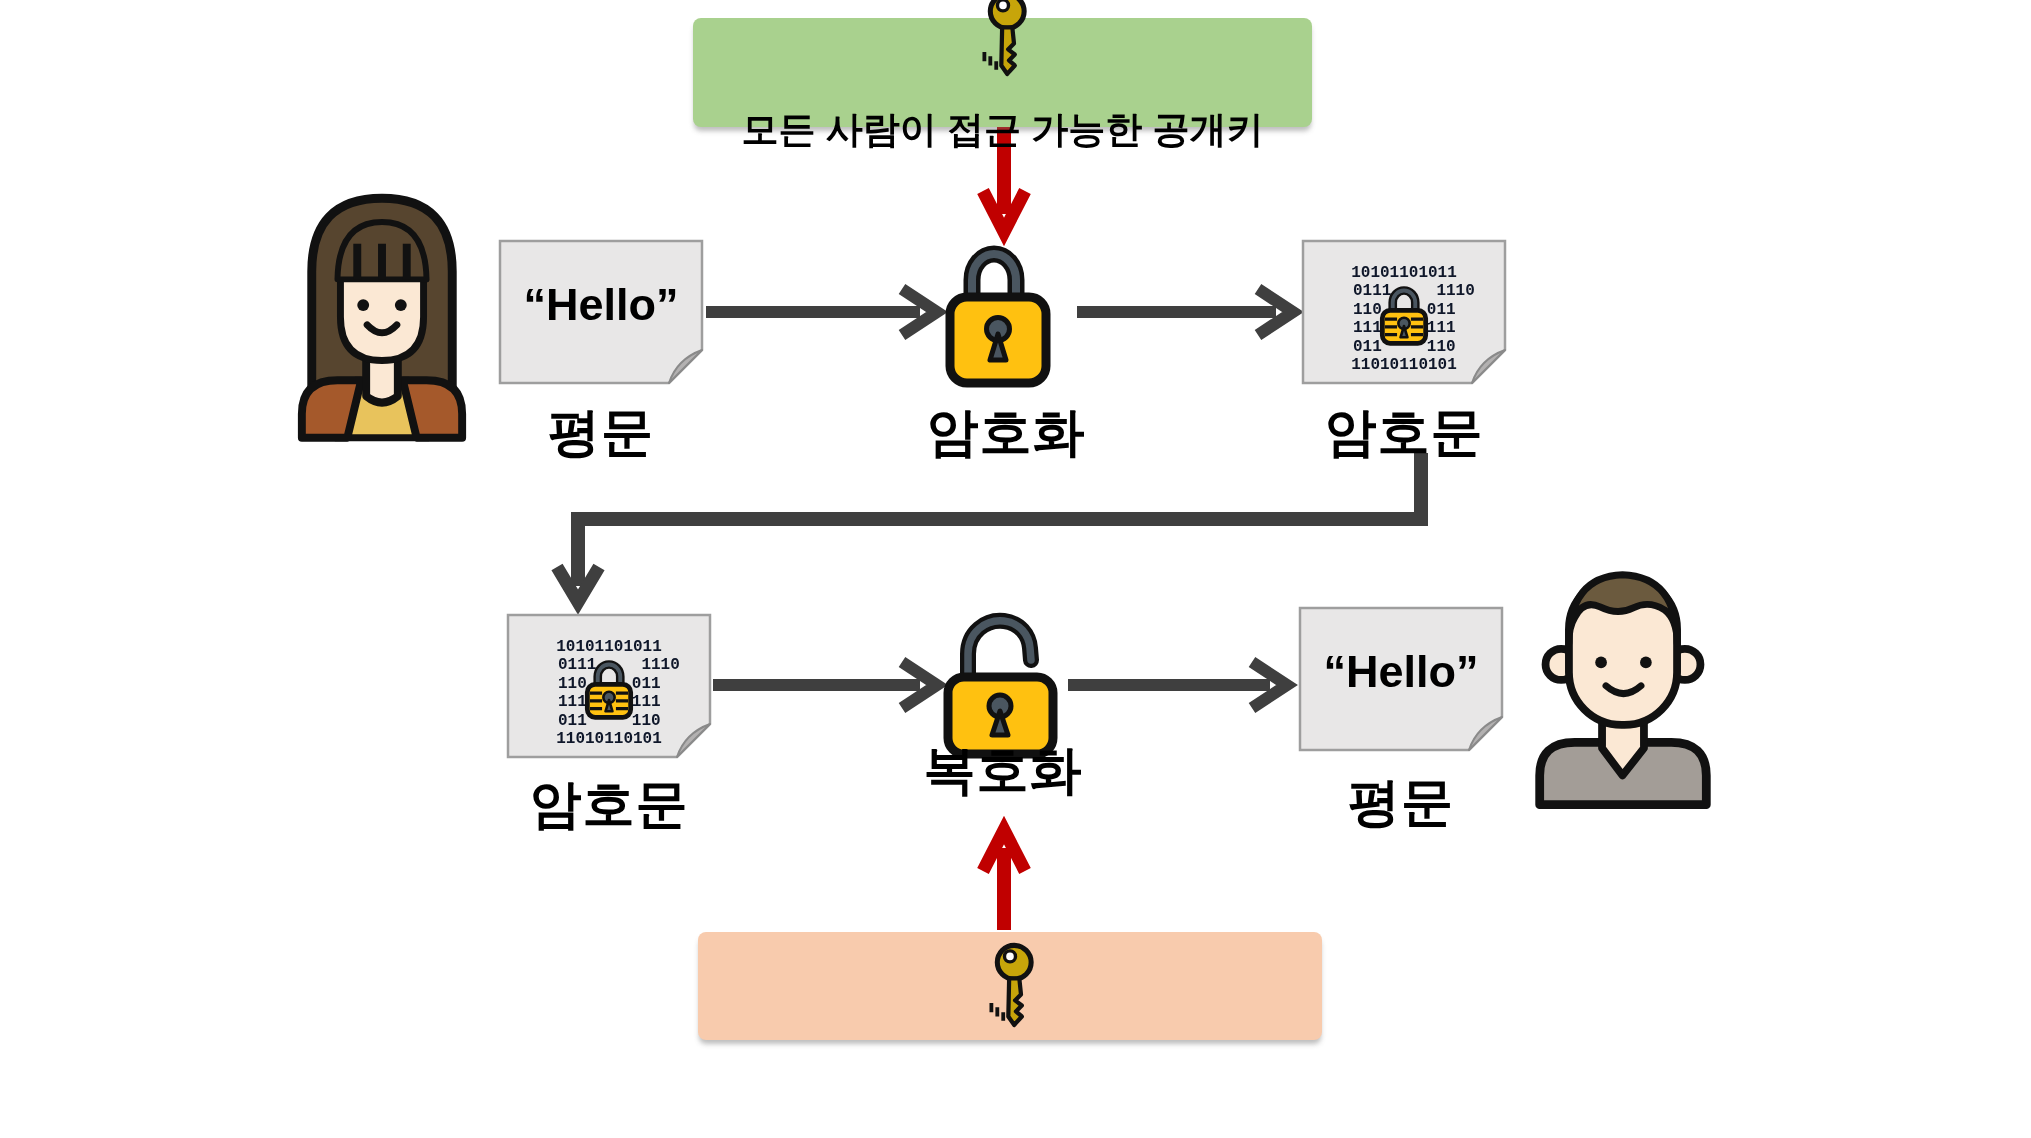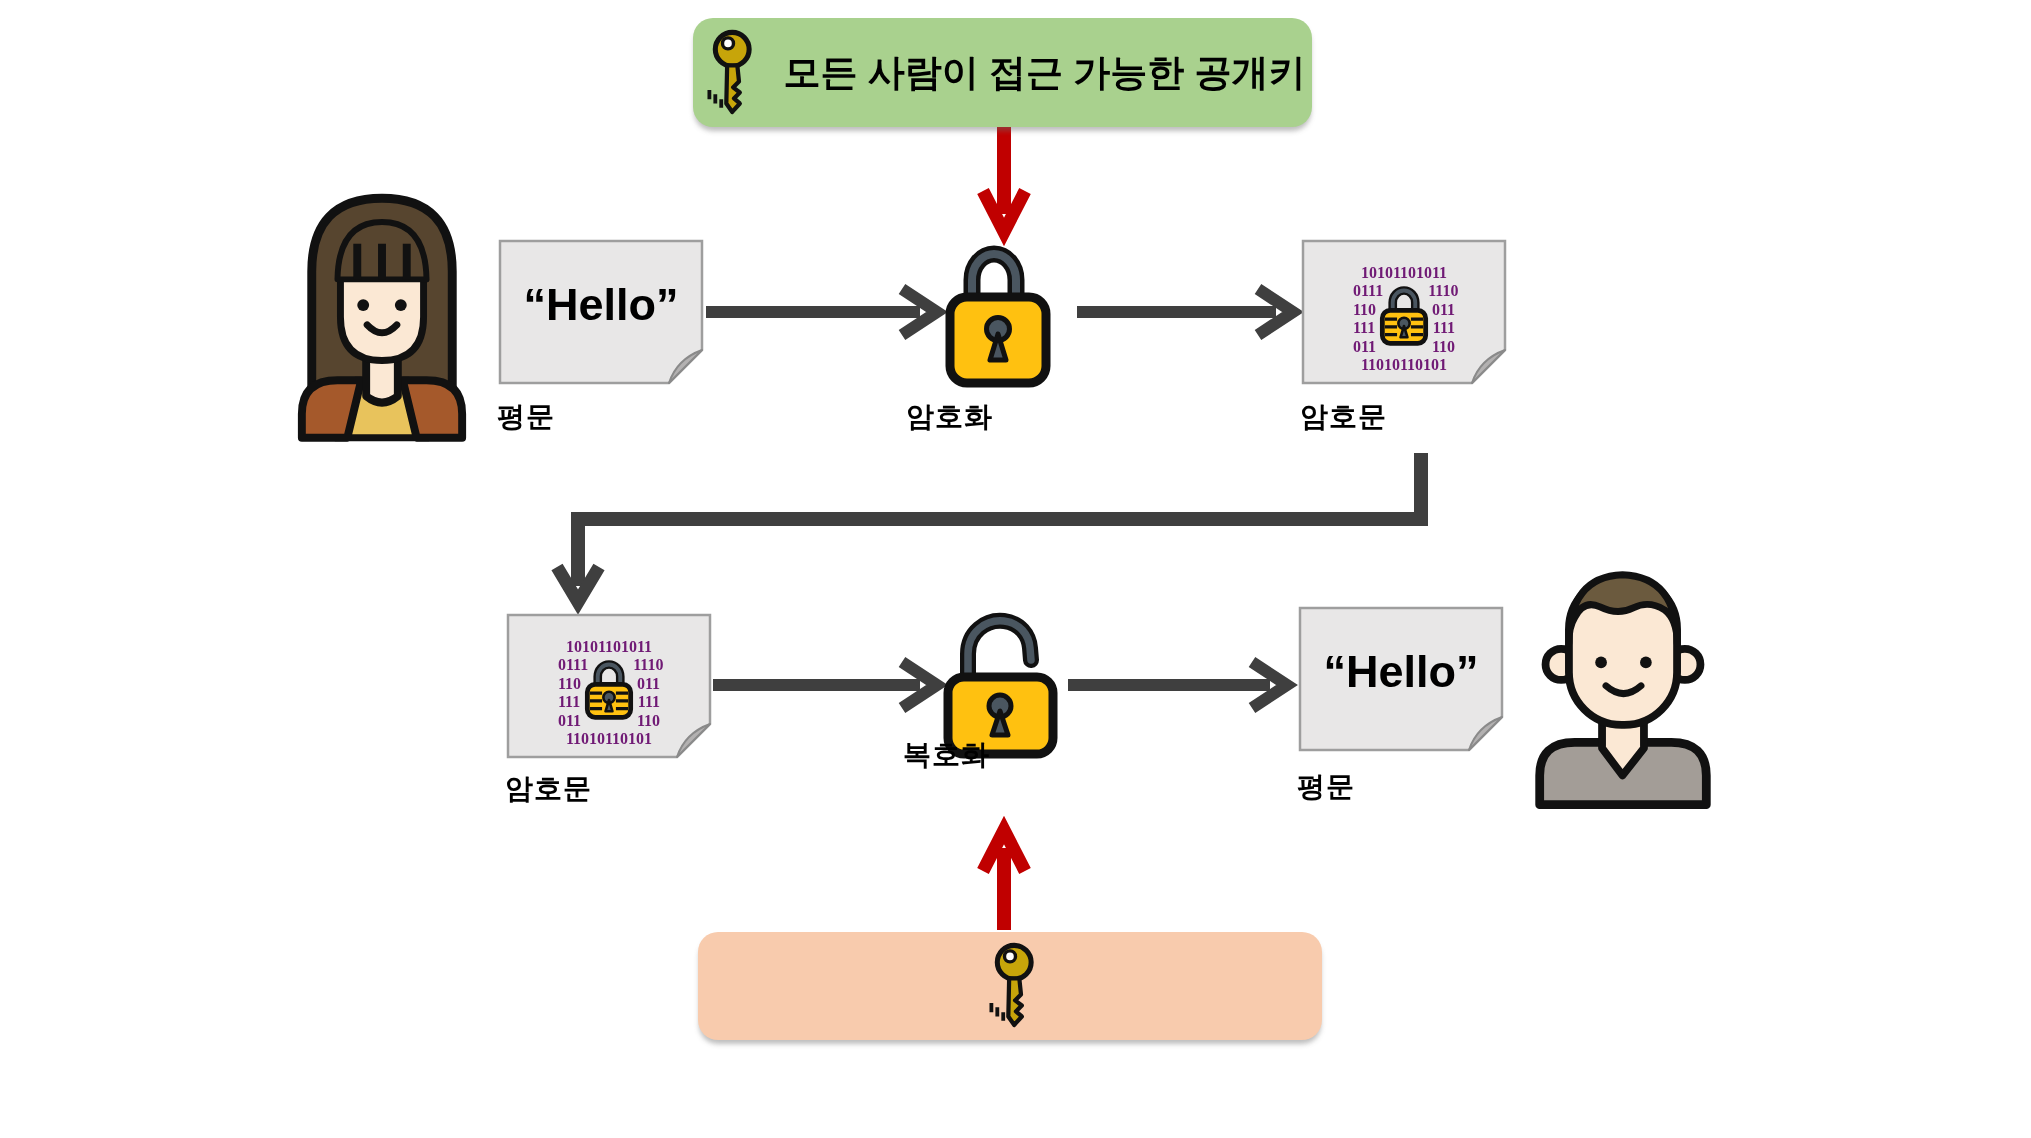--- a/index.html
+++ b/index.html
@@ -6,21 +6,21 @@
   .canvas{
     position:relative;width:2031px;height:1138px;background:#fff;overflow:hidden;
     font-family:"Liberation Sans",sans-serif;color:#000;
   }
   .layer{position:absolute;left:0;top:0;width:100%;height:100%;}
   svg{display:block;}
 
   
   .banner{
     position:absolute;display:flex;align-items:center;justify-content:center;gap:26px;
-    border-radius:20px;box-shadow:0 5px 5px -1px rgba(110,110,110,.45);
+    border-radius:8px;box-shadow:0 5px 5px -1px rgba(110,110,110,.45);flex-direction:column;
   }
   .banner.public{left:693px;top:18px;width:619px;height:109px;background:#a9d18e;}
   .banner.private{left:698px;top:932px;width:624px;height:108px;background:#f8cbad;}
   .banner .txt{font-size:37px;font-weight:700;letter-spacing:0;white-space:nowrap;}
   .banner svg{width:58px;height:88px;flex:0 0 auto;}
 
   
   .doc{position:absolute;width:208px;height:148px;}
   .doc .paper{position:absolute;left:0;top:0;width:208px;height:148px;}
   .doc .doc-text{
@@ -29,30 +29,30 @@
     font-size:45px;font-weight:700;padding-bottom:14px;box-sizing:border-box;
   }
   .doc.d-plain1{left:497px;top:238px;}
   .doc.d-cipher1{left:1300px;top:238px;}
   .doc.d-cipher2{left:505px;top:612px;}
   .doc.d-plain2{left:1297px;top:605px;}
 
   .binary{
     position:absolute;left:50%;top:26px;transform:translateX(-50%);
     width:102px;display:flex;flex-direction:column;align-items:center;
-    font-family:Liberation Serif, serif;font-weight:700;font-size:16px;line-height:18.4px;
-    letter-spacing:0;color:#701a75;
+    font-family:Liberation Mono, monospace;font-weight:700;font-size:16px;line-height:18.4px;
+    letter-spacing:0;color:#0f172a;
   }
   .brow{white-space:nowrap;}
   .brow.split{width:100%;display:flex;justify-content:space-between;gap:45px;}
   .minilock{position:absolute;left:78px;top:36px;width:52px;height:78px;z-index:2;}
 
   
   .nlabel{
-    position:absolute;text-align:left;font-size:28px;font-weight:700;letter-spacing:1px;
+    position:absolute;text-align:center;font-size:52px;font-weight:700;letter-spacing:1px;
     white-space:nowrap;
     font-family:Liberation Mono, monospace;
   }
   .lb-plain1{left:497px;top:398px;width:208px;}
   .lb-encrypt{left:906px;top:398px;width:200px;}
   .lb-cipher1{left:1300px;top:398px;width:208px;}
   .lb-cipher2{left:505px;top:770px;width:208px;}
   .lb-decrypt{left:903px;top:736px;width:200px;}
   .lb-plain2{left:1297px;top:768px;width:208px;}
 

